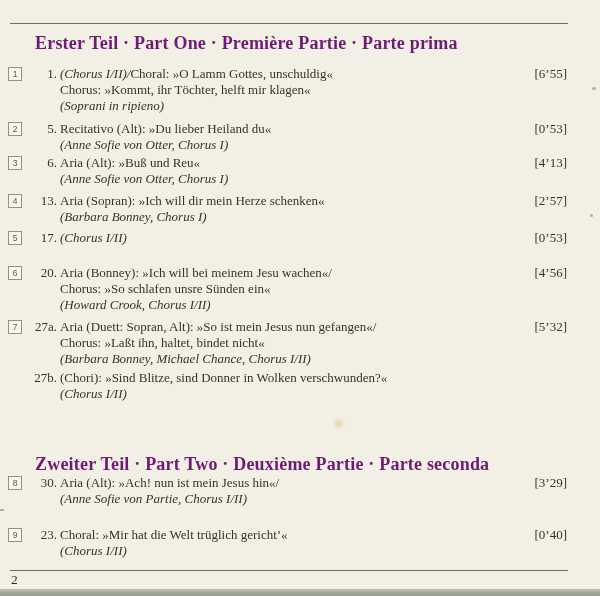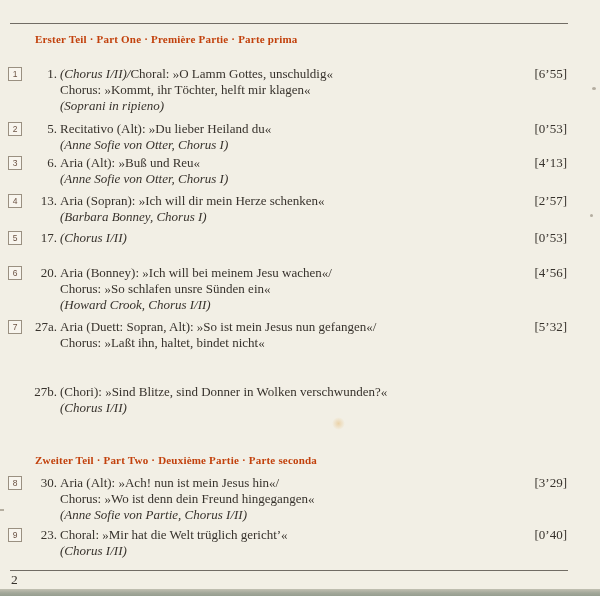--- a/index.html
+++ b/index.html
@@ -8,21 +8,21 @@
     background:linear-gradient(180deg,#f7f5ee 0%, #f3f0e6 12%, #f1eee3 70%, #efece1 96%, #ecead e 100%);
     background-color:#f2efe5;
     font-family:"Liberation Serif", serif;
     color:#37322c;
   }
   .rule { position:absolute; left:10px; width:558px; height:1px; background:#716c64; }
   .rule-top { top:23px; }
   .rule-bottom { top:570px; }
   .section-title {
     position:absolute; left:35px; margin:0;
-    font-size:11px; font-weight:bold; letter-spacing:0.2px; color:#c2410c;
+    font-size:18px; font-weight:bold; letter-spacing:0.2px; color:#701a75;
     white-space:nowrap;
   }
   .title-one { top:33px; }
   .title-two { top:454px; }
   .track { position:absolute; left:0; width:600px; font-size:13px; line-height:16px; }
   .badge {
     position:absolute; left:8px; top:1px; width:12px; height:12px;
     border:1px solid #9a9081; background:rgba(253,252,247,0.5);
     font-size:8.5px; line-height:12px; text-align:center; color:#6b5243;
     font-family:"Liberation Sans", sans-serif;
@@ -108,39 +108,39 @@
         <div class="line"><span class="it">(Howard Crook, Chorus I/II)</span></div>
       </div>
       <span class="time">[4’56]</span>
     </div>
   <div class="track" style="top:319px">
       <span class="badge">7</span>
       <span class="no">27a.</span>
       <div class="lines">
         <div class="line"><span>Aria (Duett: Sopran, Alt): »So ist mein Jesus nun gefangen«/</span></div>
         <div class="line"><span>Chorus: »Laßt ihn, haltet, bindet nicht«</span></div>
+        <div class="line"><span class="it">(Barbara Bonney, Michael Chance, Chorus I/II)</span></div>
       </div>
       <span class="time">[5’32]</span>
     </div>
-  <div class="track" style="top:384px">
+  <div class="track" style="top:370px">
       <span class="no">27b.</span>
       <div class="lines">
         <div class="line"><span>(Chori): »Sind Blitze, sind Donner in Wolken verschwunden?«</span></div>
         <div class="line"><span class="it">(Chorus I/II)</span></div>
       </div>
     </div>
 
   <h2 class="section-title title-two">Zweiter Teil · Part Two · Deuxième Partie · Parte seconda</h2>
 
   <div class="track" style="top:475px">
       <span class="badge">8</span>
       <span class="no">30.</span>
       <div class="lines">
         <div class="line"><span>Aria (Alt): »Ach! nun ist mein Jesus hin«/</span></div>
-        <div class="line"><span>Chorus: »Wo ist denn dein Freund hingegangen«</span></div>
         <div class="line"><span class="it">(Anne Sofie von Partie, Chorus I/II)</span></div>
       </div>
       <span class="time">[3’29]</span>
     </div>
   <div class="track" style="top:527px">
       <span class="badge">9</span>
       <span class="no">23.</span>
       <div class="lines">
         <div class="line"><span>Choral: »Mir hat die Welt trüglich gericht’«</span></div>
         <div class="line"><span class="it">(Chorus I/II)</span></div>

